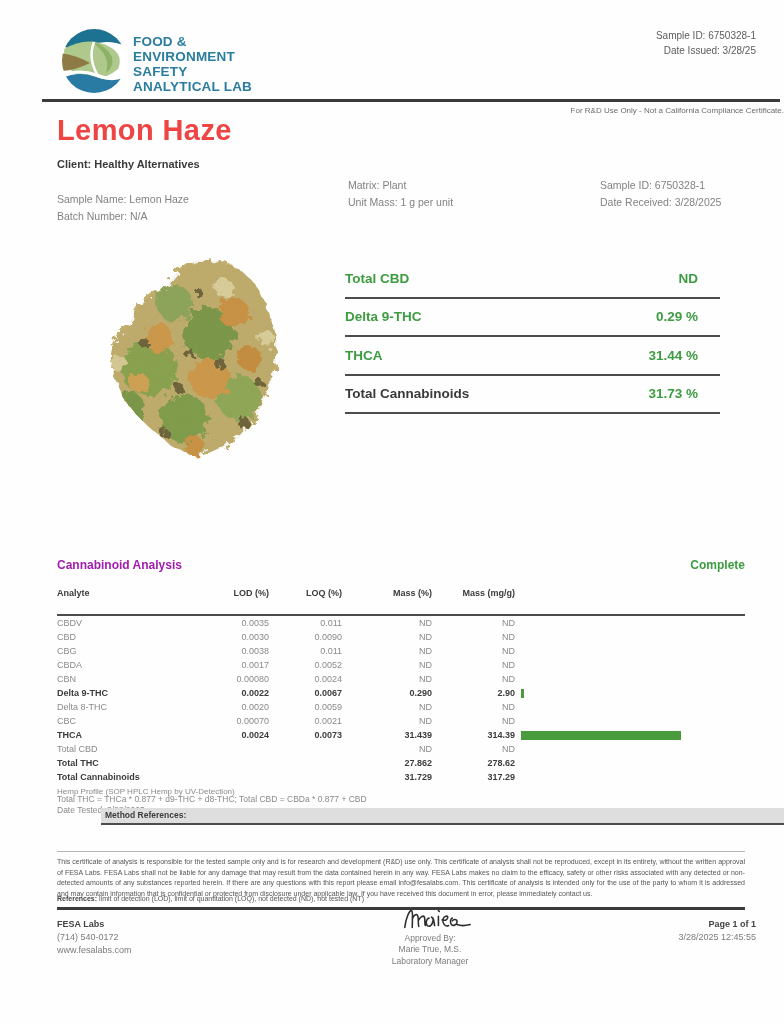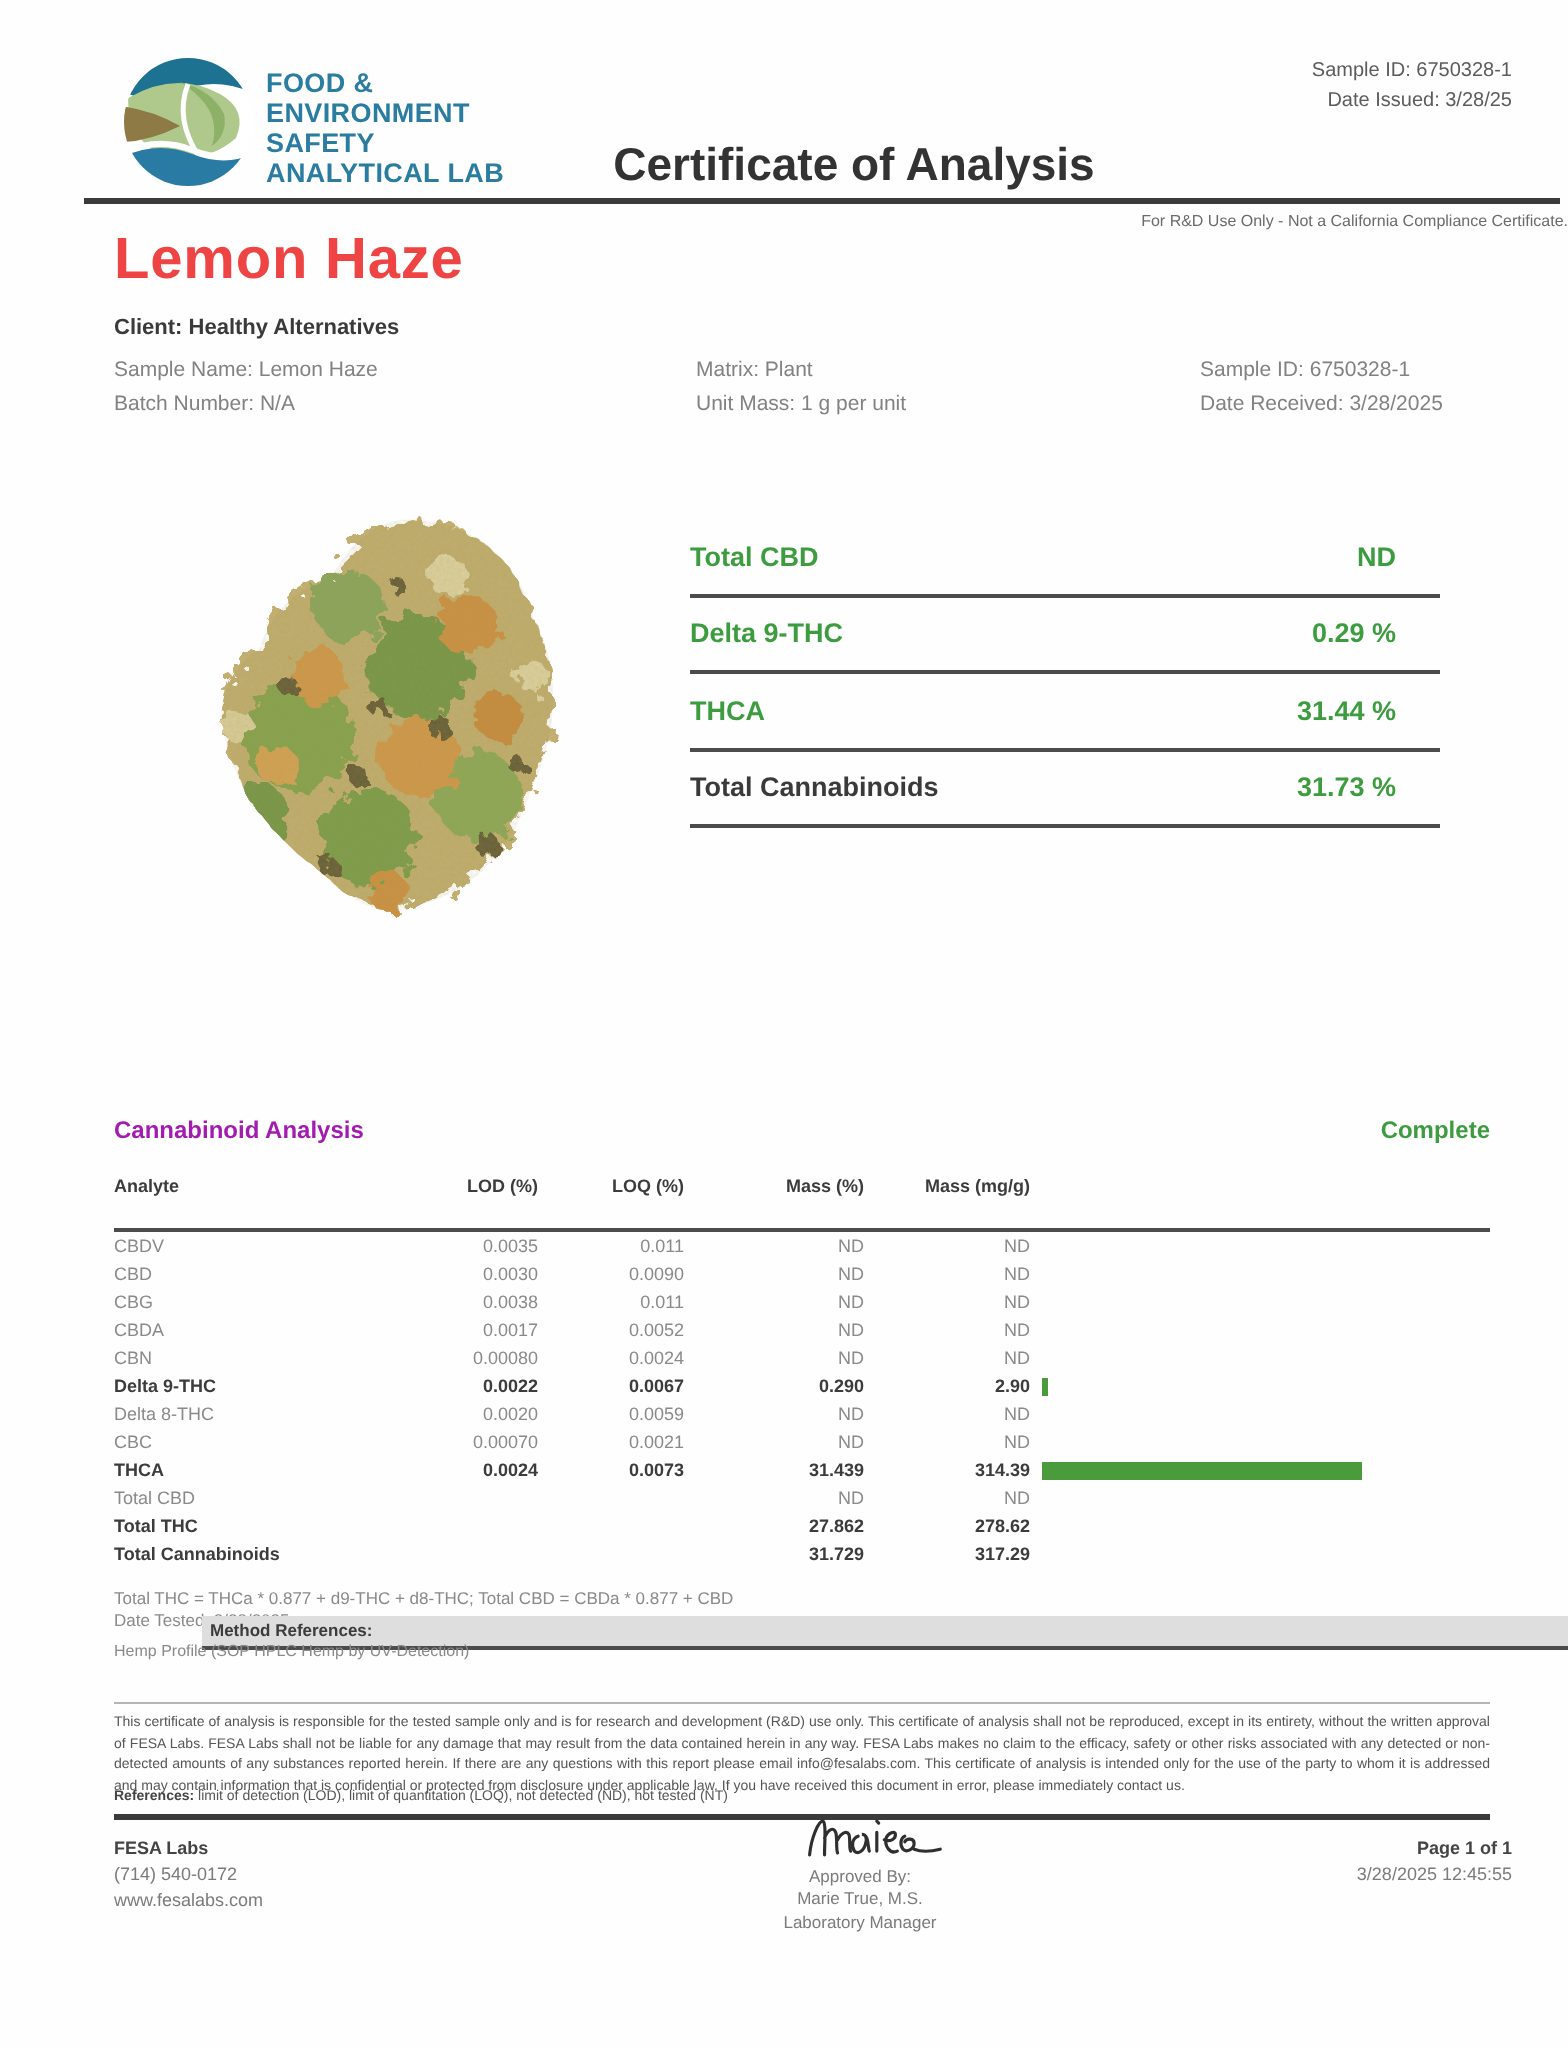--- a/index.html
+++ b/index.html
@@ -13,21 +13,21 @@
   .lab-name{left:133px;top:34px;font-size:13.5px;font-weight:bold;color:#2a7da0;
     line-height:1.12;letter-spacing:.2px;}
   .doc-meta{right:28px;top:28px;text-align:right;font-size:10px;color:#5c5c5c;line-height:1.5;}
   .coa-title{left:70px;right:0;top:69px;text-align:center;font-size:23px;font-weight:bold;color:#333;}
   .header-rule{left:42px;top:99px;width:738px;height:3px;background:#3b3b3b;}
   .coa-subtitle{left:40px;right:0;top:106px;text-align:right;font-size:8px;color:#6b6b6b;}
   
   .product-title{left:57px;top:114px;font-size:29px;font-weight:bold;color:#ef4444;letter-spacing:.4px;}
   .client-line{left:57px;top:158px;font-size:11px;font-weight:bold;color:#3a3a3a;}
   .info{font-size:10.5px;color:#828282;line-height:1.62;}
-  .info-left{left:57px;top:177px;}
+  .info-left{left:57px;top:191px;}
   .info-mid{left:348px;top:177px;}
   .info-right{left:600px;top:177px;}
   
   .bud{left:84px;top:248px;}
   
   .summary{left:345px;top:260px;width:375px;}
   .sum-row{display:flex;justify-content:space-between;align-items:center;height:36.5px;
     border-bottom:2px solid #4c4c4c;}
   .sum-label{font-size:13.5px;font-weight:bold;color:#3a3a3a;}
   .sum-value{font-size:13.5px;font-weight:bold;padding-right:22px;}
@@ -42,21 +42,21 @@
   .a-row.bold{color:#3c3c3c;font-weight:bold;}
   .a-header .c1,.a-header .c2,.a-header .c3,.a-header .c4,
   .a-row .c1,.a-row .c2,.a-row .c3,.a-row .c4{text-align:right;}
   .c5{padding-left:6px;display:flex;align-items:center;}
   .bar{display:inline-block;height:9px;background:#4a9b3c;}
   .date-tested{left:57px;top:780px;font-size:8.5px;color:#8a8a8a;margin-top:25px;}
   .formula{left:57px;top:794px;font-size:8.5px;color:#8a8a8a;}
   
   .method-bar{left:57px;top:808px;width:680px;height:13px;background:#dedede;
     border-bottom:2px solid #4c4c4c;font-size:8.5px;font-weight:bold;color:#3c3c3c;padding:2px 4px 0 4px;margin-left:44px;}
-  .method-body{left:57px;top:821px;font-size:8px;color:#8a8a8a;}
+  .method-body{left:57px;top:787px;font-size:8px;color:#8a8a8a;}
   .thin-rule{left:57px;top:851px;width:688px;height:1px;background:#b5b5b5;}
   .disclaimer{left:57px;top:857px;width:688px;font-size:7px;color:#555;line-height:1.5;text-align:justify;}
   .references{left:57px;top:895px;width:688px;font-size:7px;color:#555;}
   .references b{color:#444;}
   .footer-rule{left:57px;top:907px;width:688px;height:3px;background:#3b3b3b;}
   
   .footer-left{left:57px;top:918px;font-size:9px;line-height:1.45;color:#7b7b7b;}
   .footer-left .bold-line{font-weight:bold;color:#444;}
   .footer-center{left:330px;top:905px;width:200px;text-align:center;}
   .footer-center .sig{display:block;margin:0 auto;}
@@ -92,21 +92,20 @@
     <div>ENVIRONMENT</div>
     <div>SAFETY</div>
     <div>ANALYTICAL LAB</div>
   </div>
 
   <div class="abs doc-meta">
     <div>Sample ID: 6750328-1</div>
     <div>Date Issued: 3/28/25</div>
   </div>
 
-  <div class="abs coa-title">Certificate of Analysis</div>
   <div class="abs header-rule"></div>
   <div class="abs coa-subtitle">For R&amp;D Use Only - Not a California Compliance Certificate.</div>
 
   <div class="abs product-title">Lemon Haze</div>
   <div class="abs client-line">Client: Healthy Alternatives</div>
 
   <div class="abs info info-left">
     <div>Sample Name: Lemon Haze</div>
     <div>Batch Number: N/A</div>
   </div>

